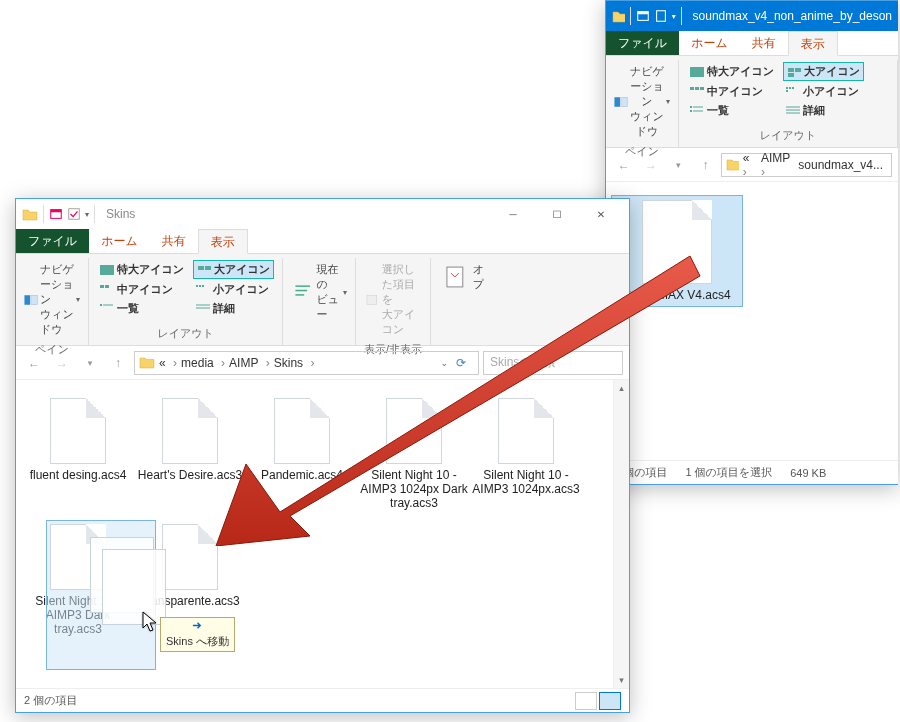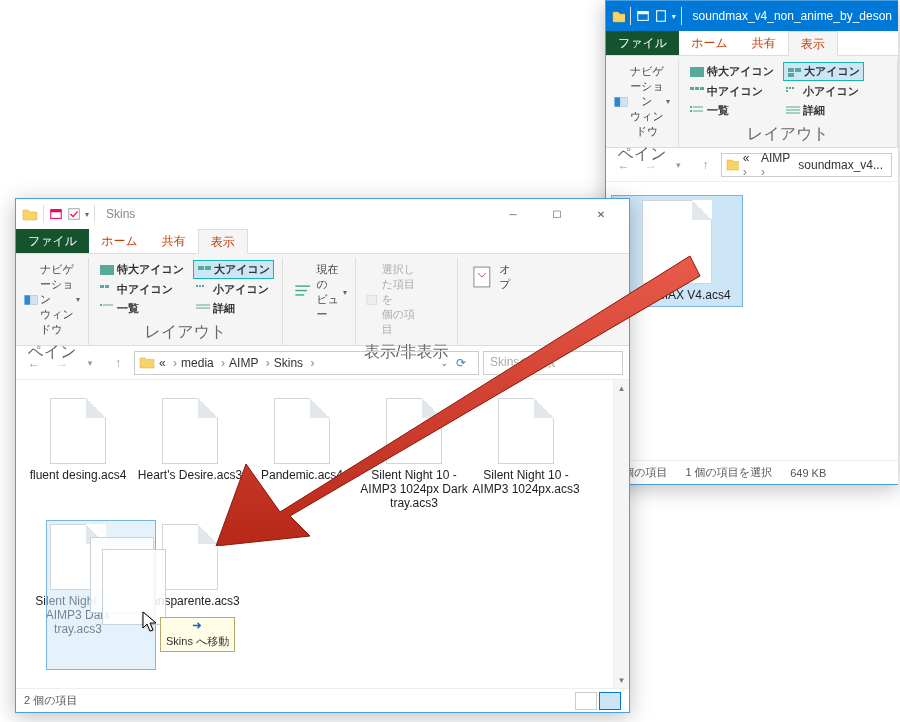--- a/index.html
+++ b/index.html
@@ -18,21 +18,21 @@
 .win2 .titlebar .title { color:#fff; }
 
 .tabrow { height: 25px; display: flex; border-bottom: 1px solid #ddd; font-size: 12px; }
 .tab { padding: 4px 12px; color: #c2410c; }
 .tab.file { background: #14532d; color: #fff; }
 .tab.active { background: #f5f5f5; border-top:1px solid #ddd; border-left:1px solid #ddd; border-right:1px solid #ddd; border-bottom:1px solid #f5f5f5; margin-bottom:-1px; }
 
 .ribbon { background: #f5f5f5; border-bottom: 1px solid #ddd; padding: 4px 0 0 0; display:flex; font-size: 11px; }
 .rgroup { border-right: 1px solid #ddd; padding: 2px 8px 2px 8px; display:flex; flex-direction:column; }
 .rgroup .body { display:flex; align-items:flex-start; flex:1; gap:6px; padding-bottom:3px;}
-.rgroup .lbl { text-align:center; font-size: 16px; color:#666; padding:2px 0; }
+.rgroup .lbl { text-align:center; font-size: 11px; color:#666; padding:2px 0; }
 .bigbtn { display:flex; flex-direction:row; align-items:center; justify-content:center; width:56px; color:#444; gap:2px; padding-top:2px;}
 .bigbtn .sq { width:32px; height:24px; }
 .opts { display:grid; grid-template-columns: auto auto; gap: 2px 6px; align-items:center; }
 .optrow { display:flex; align-items:center; gap:3px; white-space:nowrap; color:#333; padding:1px 3px;font-weight:bold; }
 .optrow.sel { border:1px solid #14b8a6; background:#cde6f7; }
 .sw { width:14px; height:10px; display:inline-block; }
 .checks { display:flex; flex-direction:column; gap:3px; color:#333; }
 .checks label { display:flex; align-items:center; gap:4px; white-space:nowrap;}
 .checks input { width:13px; height:13px; }
 .faded { color:#aaa; }
@@ -335,21 +335,21 @@
       </div>
       <div class="lbl">&nbsp;</div>
     </div>
     <div class="rgroup">
       <div class="body" style="gap:10px">
         <div class="bigbtn faded">
           <svg class="sq" viewBox="0 0 32 24">
               <rect x="6" y="3" width="20" height="18" fill="#eee" stroke="#ccc"></rect>
             </svg>
           <span style="white-space:pre-line">選択した項目を
-個の項目</span>
+大アイコン</span>
         </div>
       </div>
       <div class="lbl">表示/非表示</div>
     </div>
     <div class="rgroup" style="border-right:none">
       <div class="body">
         <div class="bigbtn">
           <svg class="sq" viewBox="0 0 32 24">
               <rect x="8" y="2" width="16" height="20" fill="#fff" stroke="#888"></rect>
               <path d="M12 8l4 4 4-4" fill="none" stroke="#d44"></path>

